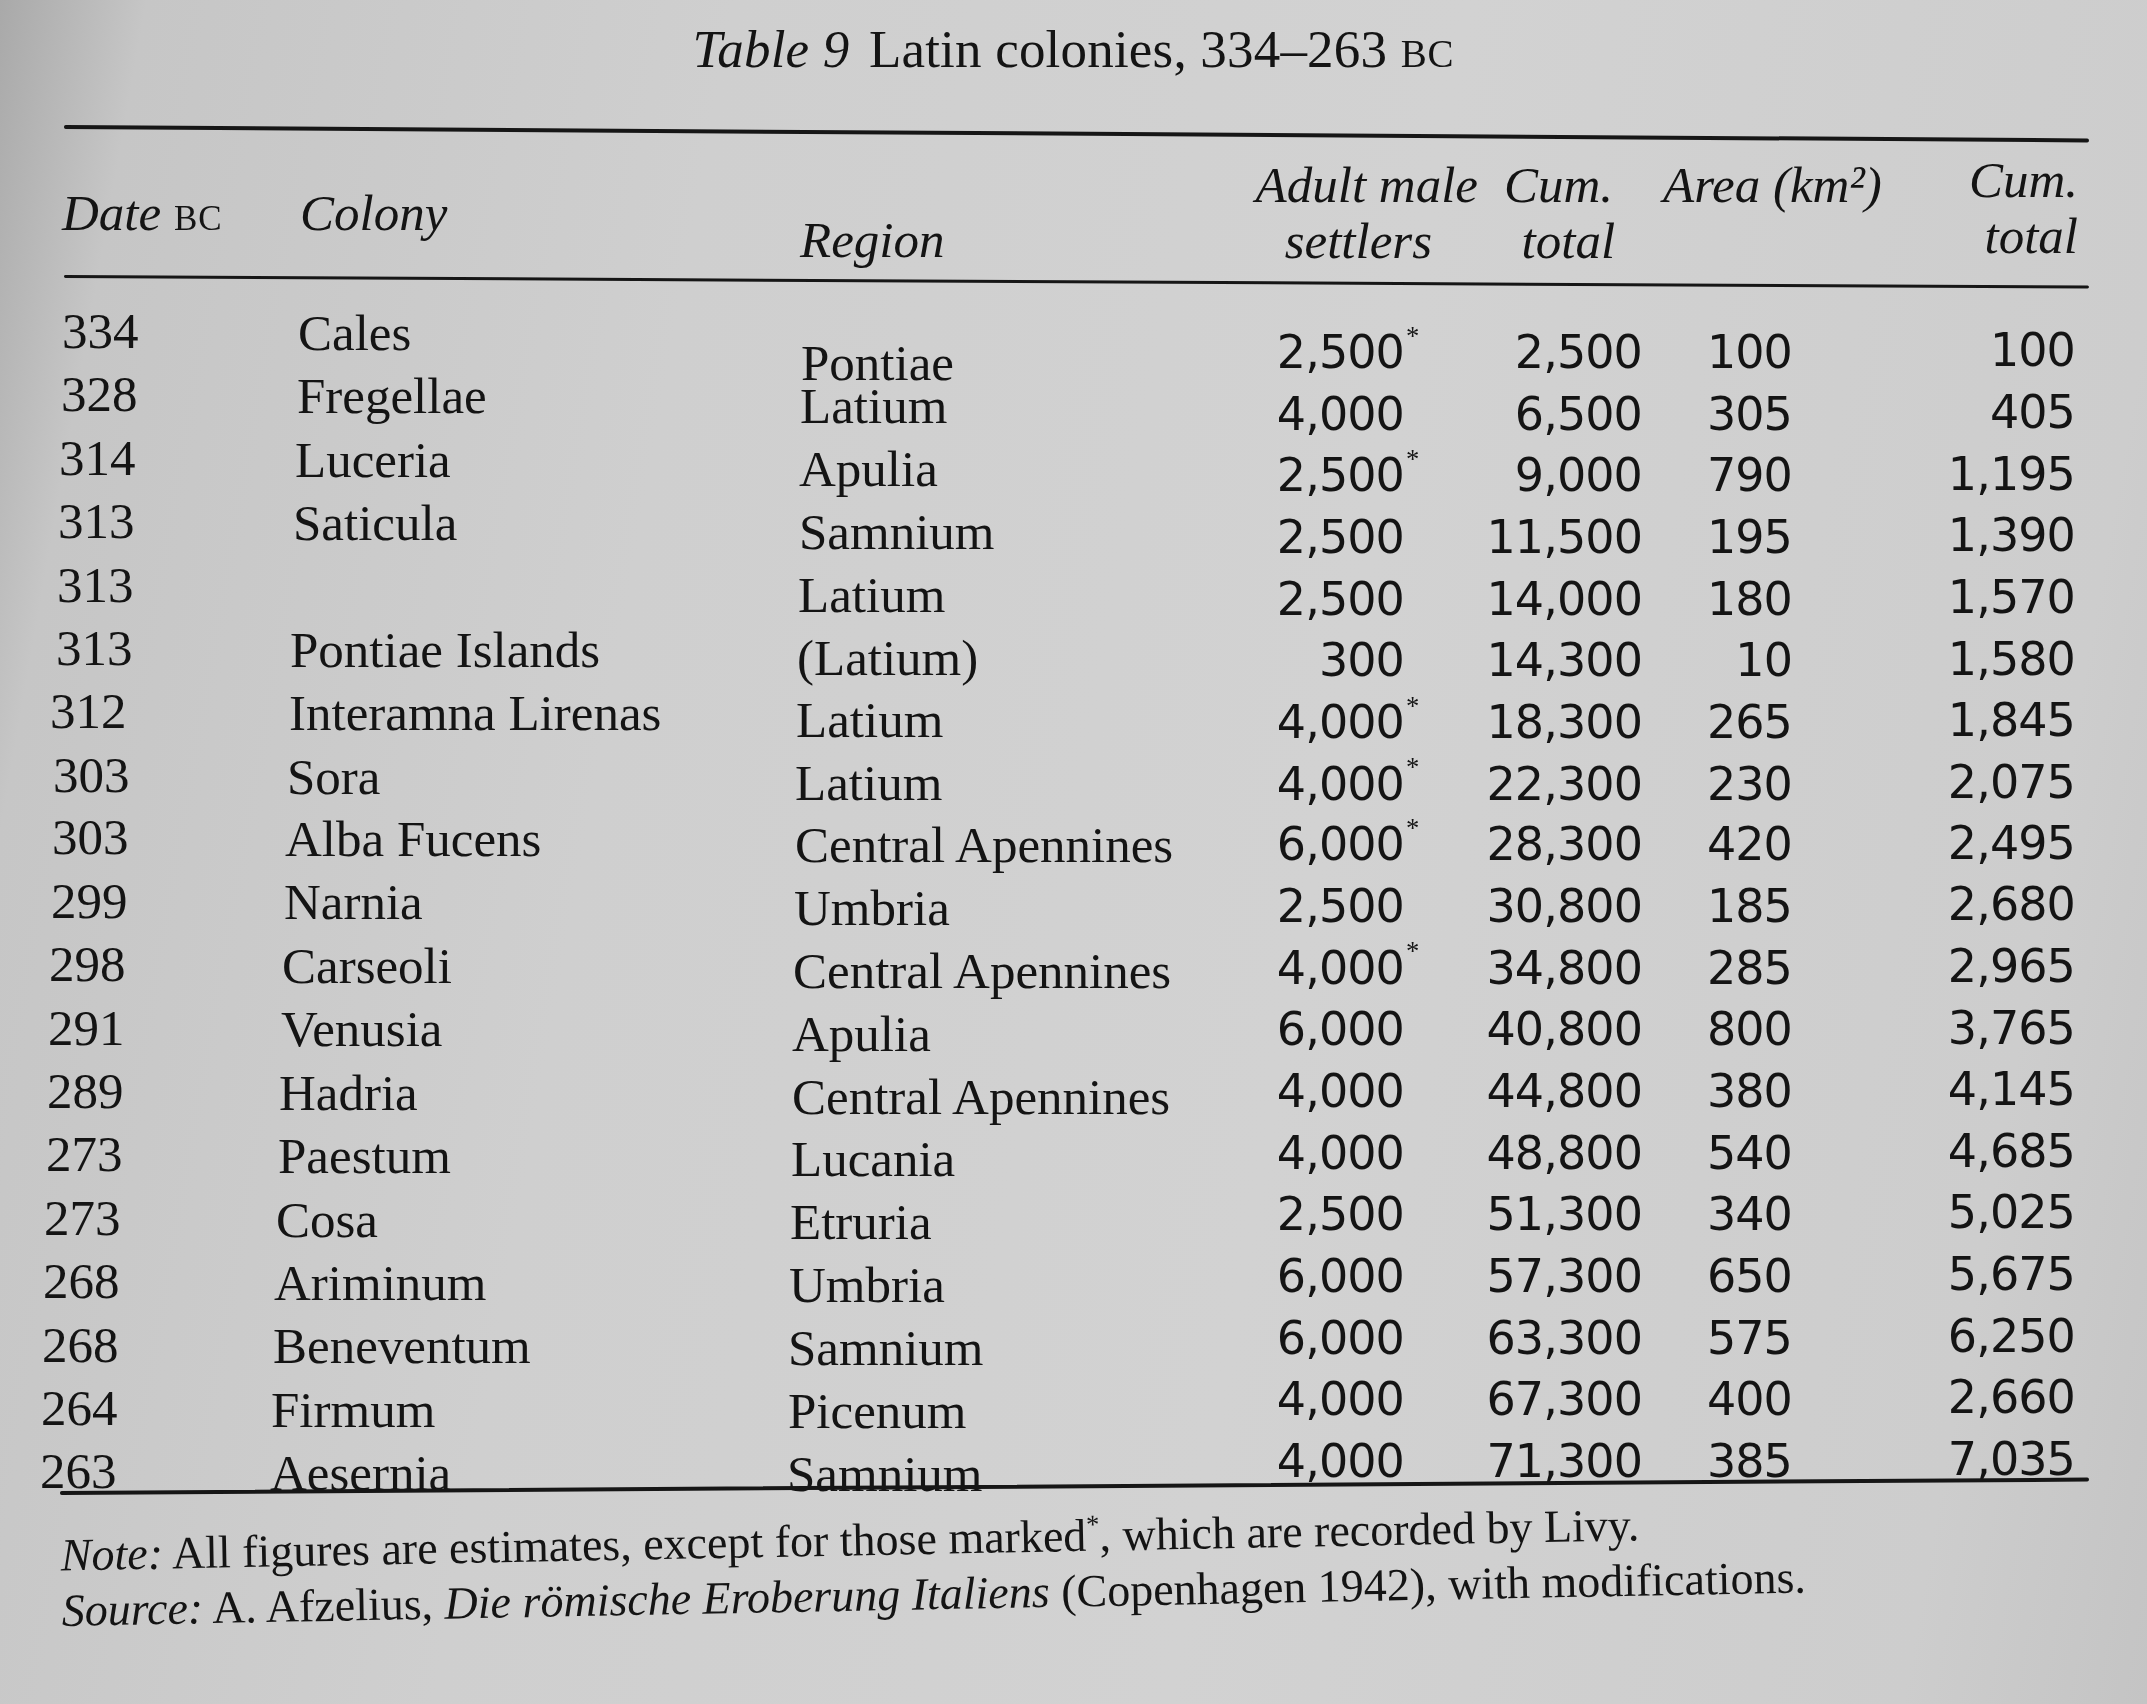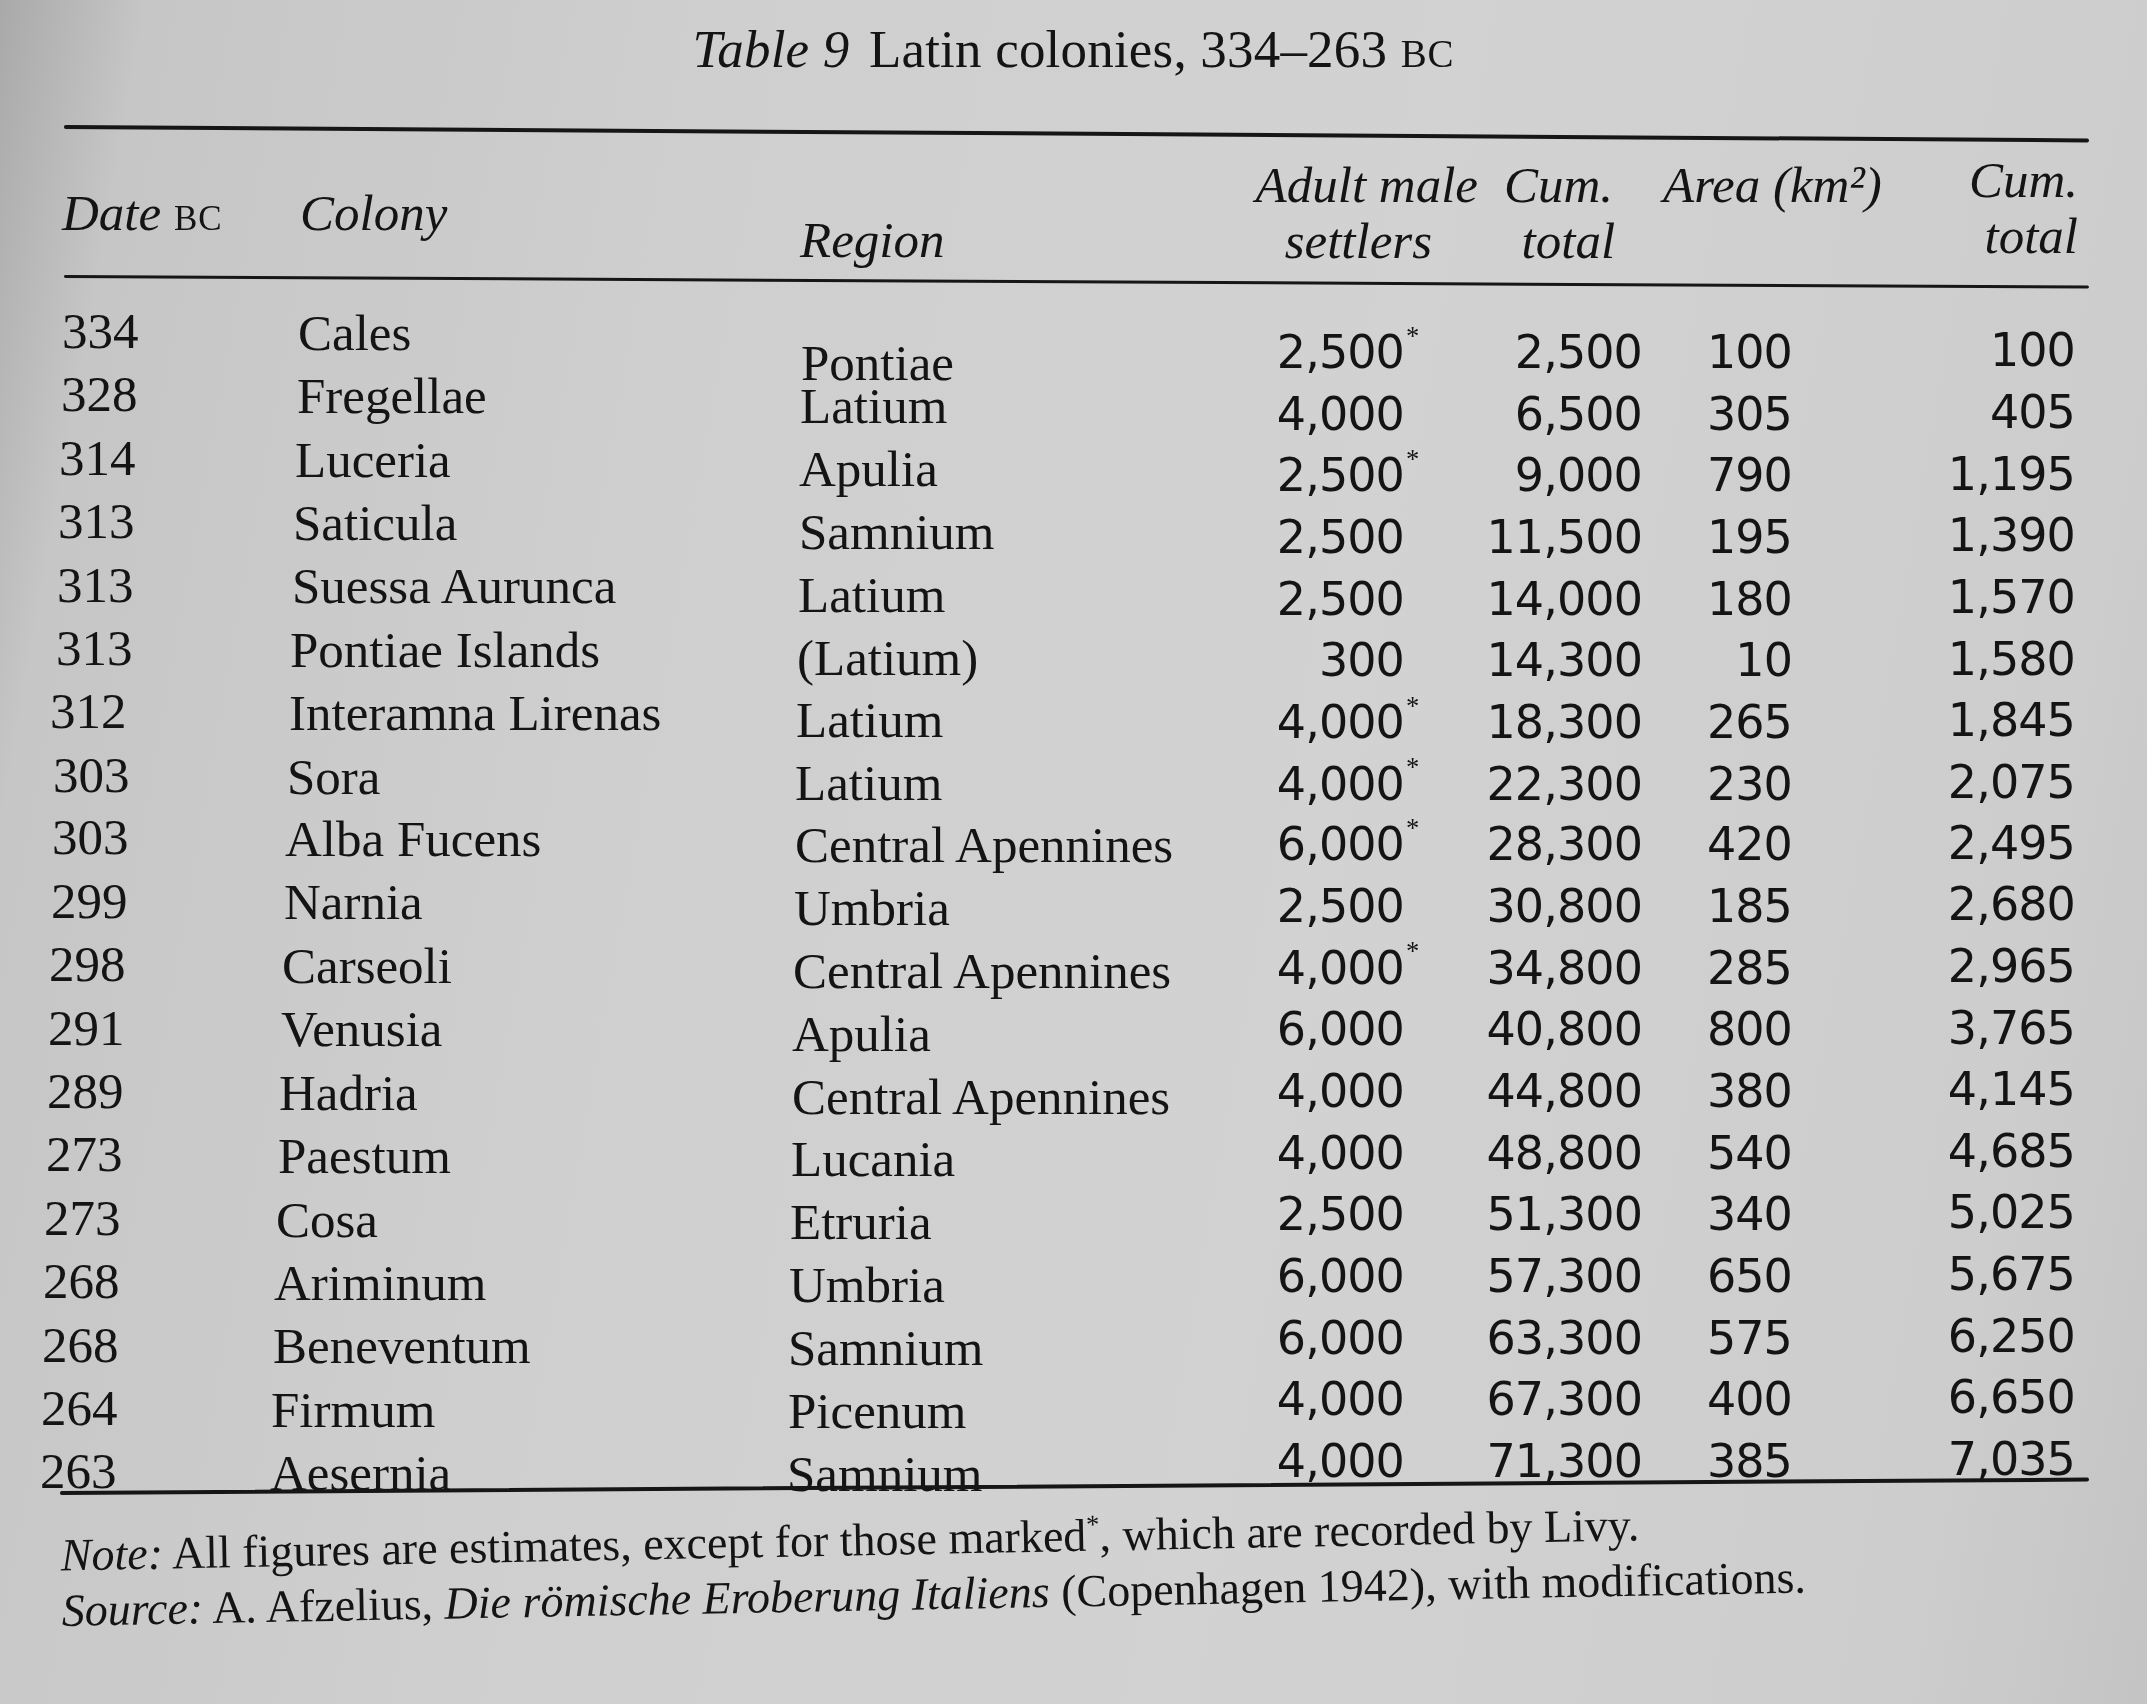--- a/index.html
+++ b/index.html
@@ -107,21 +107,20 @@
         <span class="cell c-date" style="top: -2.8px; left: 58px;">313</span>
         <span class="cell c-colony" style="top: -1.1px; left: 293px;">Saticula</span>
         <span class="cell c-region" style="top: 7.8px; left: 799px;">Samnium</span>
         <span class="cell c-num" style="top: 13px; right: 743px;">2,500</span>
         <span class="cell c-num" style="top: 13px; right: 505px;">11,500</span>
         <span class="cell c-num" style="top: 13px; right: 355px;">195</span>
         <span class="cell c-num" style="top: 11.3px; right: 72px;">1,390</span>
       </div>
       <div class="row" style="top: 555px;">
         <span class="cell c-date" style="top: -1.4px; left: 57px;">313</span>
-        <span class="cell c-colony" style="top: 0.4px; left: 292px;">Suessa Aurunca</span>
         <span class="cell c-region" style="top: 8.7px; left: 798px;">Latium</span>
         <span class="cell c-num" style="top: 12.7px; right: 743px;">2,500</span>
         <span class="cell c-num" style="top: 12.7px; right: 505px;">14,000</span>
         <span class="cell c-num" style="top: 12.7px; right: 355px;">180</span>
         <span class="cell c-num" style="top: 11px; right: 72px;">1,570</span>
       </div>
       <div class="row" style="top: 617px;">
         <span class="cell c-date" style="top: 0px; left: 56px;">313</span>
         <span class="cell c-colony" style="top: 1.8px; left: 290px;">Pontiae Islands</span>
         <span class="cell c-region" style="top: 9.5px; left: 797px;">(Latium)</span>
@@ -233,21 +232,21 @@
         <span class="cell c-num" style="top: 8.5px; right: 355px;">575</span>
         <span class="cell c-num" style="top: 6.7px; right: 72px;">6,250</span>
       </div>
       <div class="row" style="top: 1360px;">
         <span class="cell c-date" style="top: 17px; left: 41px;">264</span>
         <span class="cell c-colony" style="top: 18.7px; left: 271px;">Firmum</span>
         <span class="cell c-region" style="top: 19.7px; left: 788px;">Picenum</span>
         <span class="cell c-num" style="top: 8px; right: 743px;">4,000</span>
         <span class="cell c-num" style="top: 8px; right: 505px;">67,300</span>
         <span class="cell c-num" style="top: 8px; right: 355px;">400</span>
-        <span class="cell c-num" style="top: 6.4px; right: 72px;">6,650</span>
+        <span class="cell c-num" style="top: 6.4px; right: 72px;">2,660</span>
       </div>
       <div class="row" style="top: 1422px;">
         <span class="cell c-date" style="top: 18.4px; left: 40px;">263</span>
         <span class="cell c-colony" style="top: 20px; left: 270px;">Aesernia</span>
         <span class="cell c-region" style="top: 20.5px; left: 787px;">Samnium</span>
         <span class="cell c-num" style="top: 7.8px; right: 743px;">4,000</span>
         <span class="cell c-num" style="top: 7.8px; right: 505px;">71,300</span>
         <span class="cell c-num" style="top: 7.8px; right: 355px;">385</span>
         <span class="cell c-num" style="top: 6px; right: 72px;">7,035</span>
       </div>

